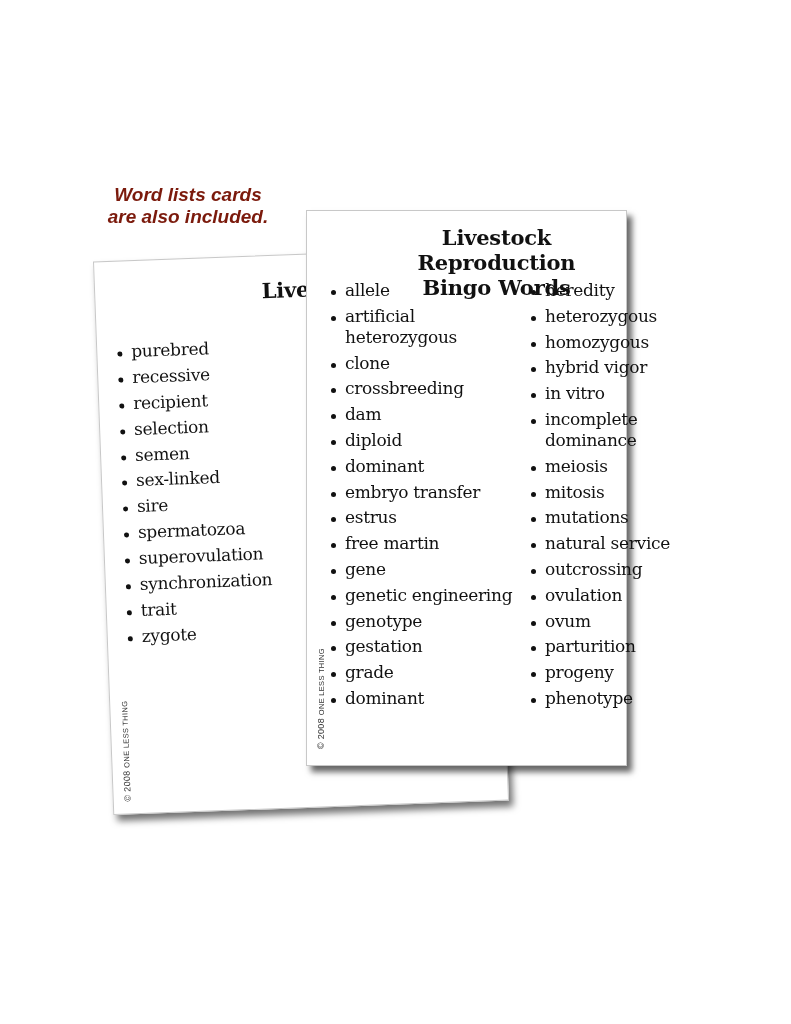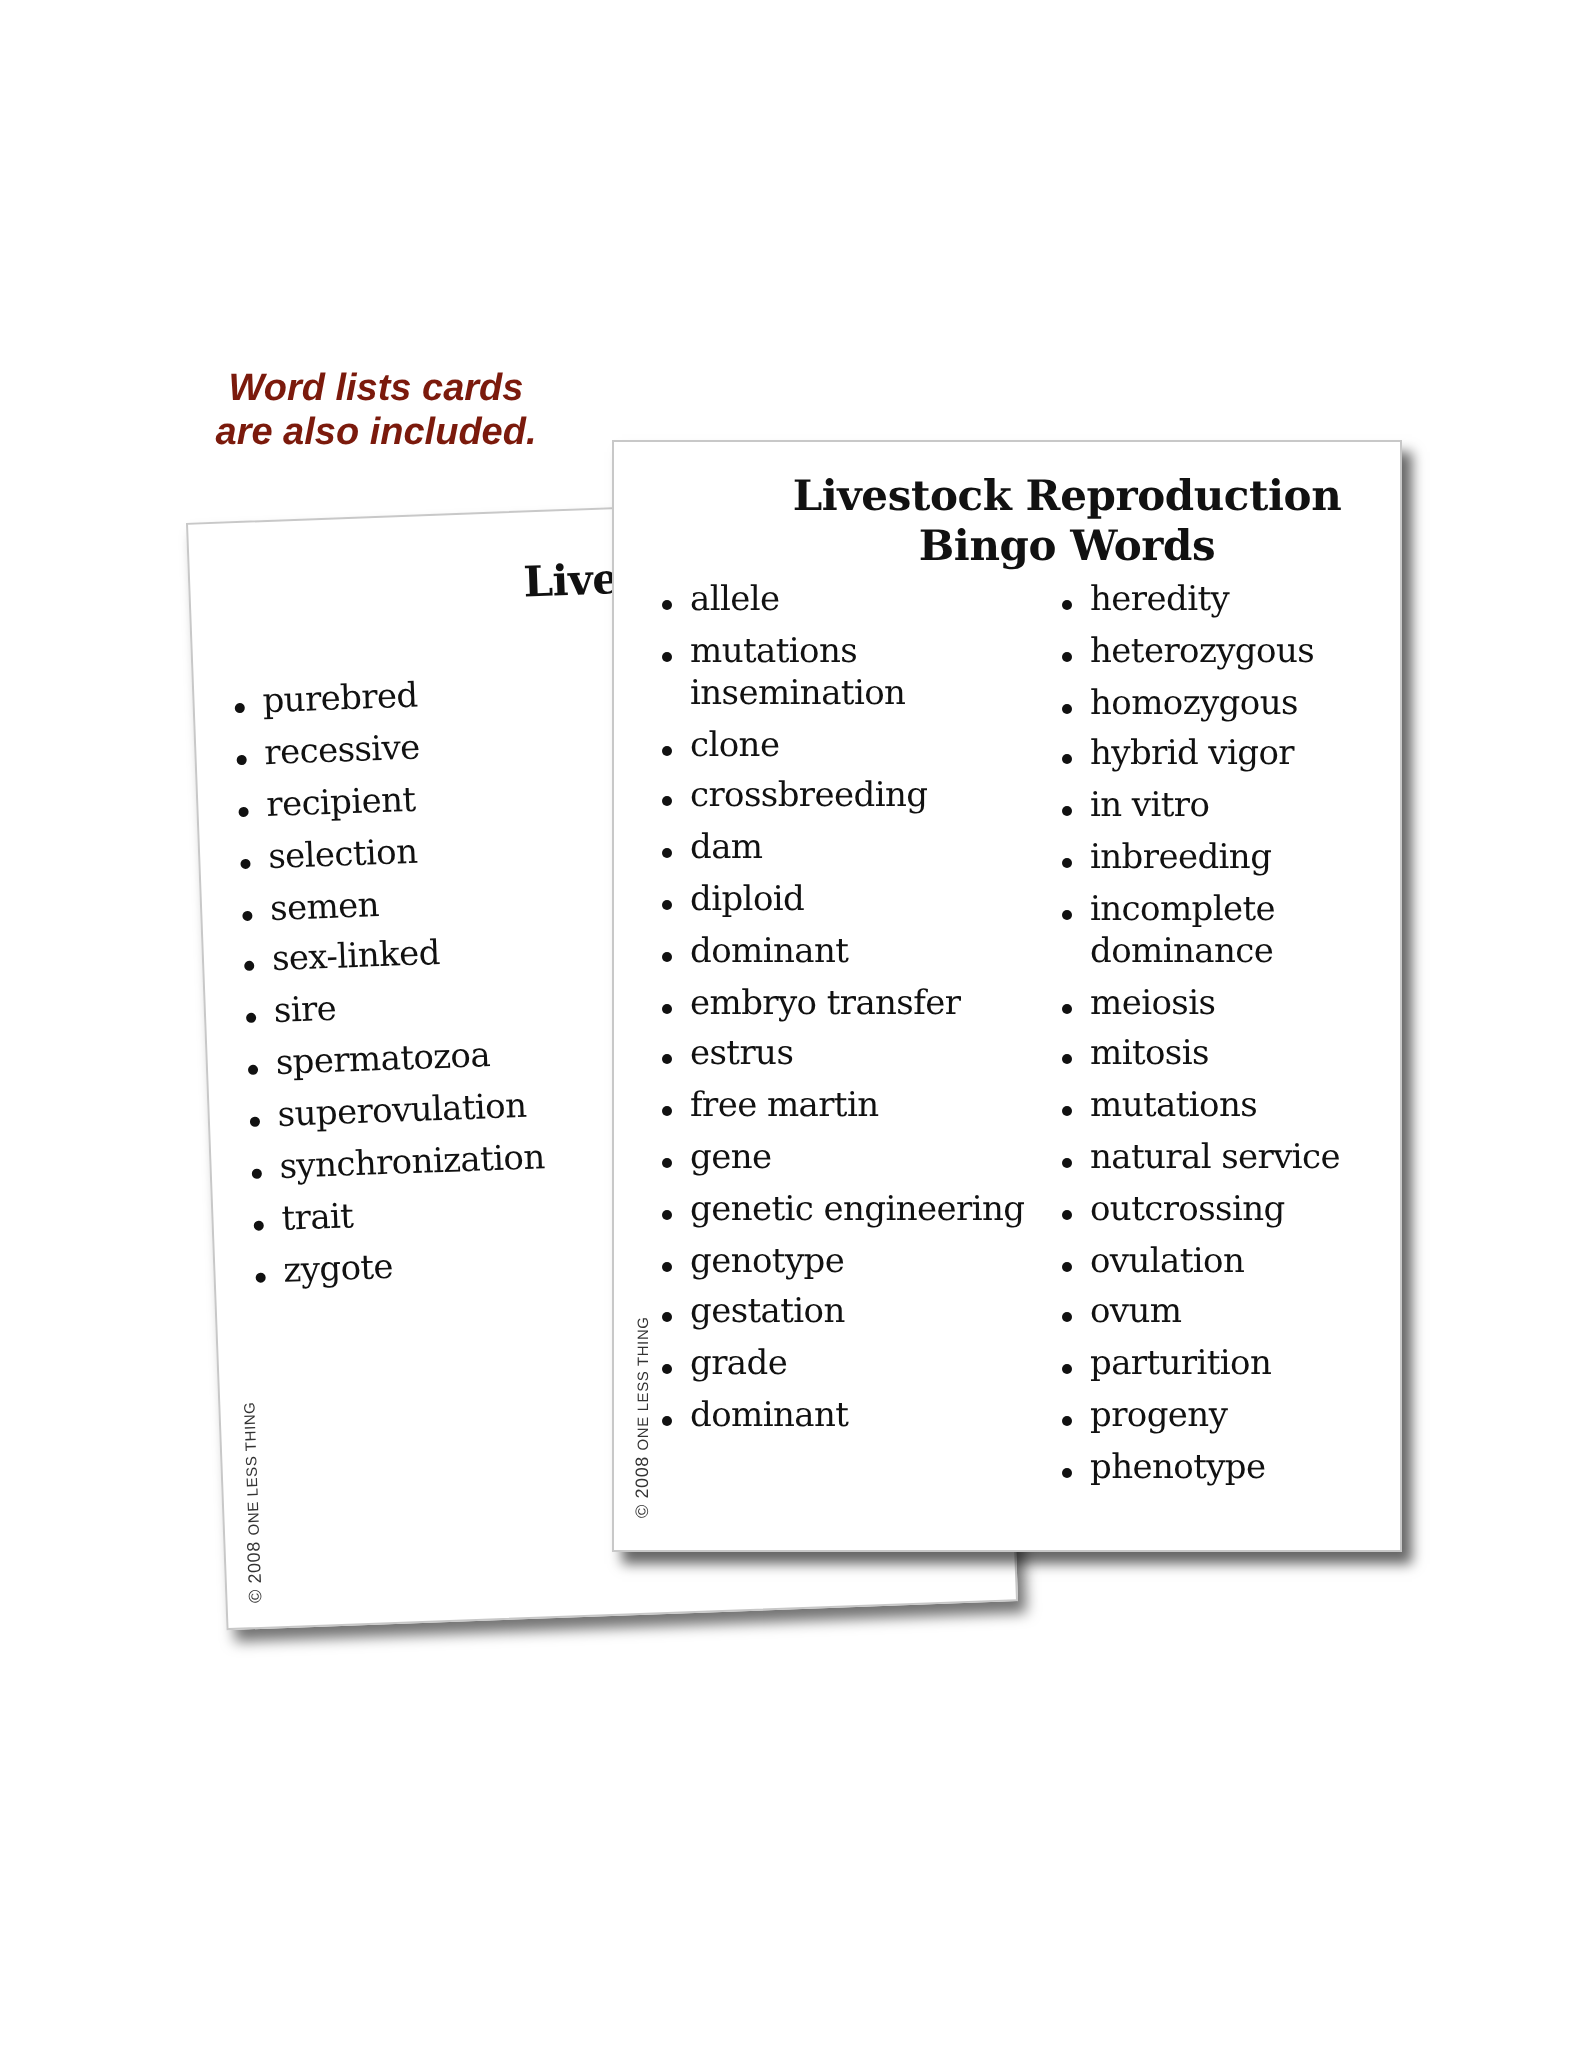--- a/index.html
+++ b/index.html
@@ -37,22 +37,22 @@
     left: 103px;
     top: 254px;
     width: 396px;
     height: 554px;
     transform: rotate(-2.1deg);
     transform-origin: center center;
     box-shadow: 4px 6px 7px rgba(0,0,0,0.55);
   }
   .card-front {
     left: 306px;
-    top: 220px;
-    width: 395px;
+    top: 210px;
+    width: 321px;
     height: 556px;
     box-shadow: 5px 6px 6px rgba(0,0,0,0.6);
     z-index: 2;
   }
   .card-title {
     font-weight: bold;
     font-size: 21px;
     line-height: 25px;
     text-align: center;
     color: #111;
@@ -150,21 +150,21 @@
 </div>
 
 <div class="card card-front">
   <div class="card-title">
     <div>Livestock Reproduction</div>
     <div>Bingo Words</div>
   </div>
 
   <ul class="words col-left">
     <li>allele</li>
-    <li style="width:110px;">mutations insemination</li>
+    <li style="width:110px;">artificial heterozygous</li>
     <li>clone</li>
     <li>crossbreeding</li>
     <li>dam</li>
     <li>diploid</li>
     <li>dominant</li>
     <li>embryo transfer</li>
     <li>estrus</li>
     <li>free martin</li>
     <li>gene</li>
     <li style="white-space:nowrap;">genetic engineering</li>
@@ -173,21 +173,20 @@
     <li>grade</li>
     <li>dominant</li>
   </ul>
 
   <ul class="words col-right">
     <li>heredity</li>
     <li>heterozygous</li>
     <li>homozygous</li>
     <li>hybrid vigor</li>
     <li>in vitro</li>
-    <li>inbreeding</li>
     <li style="width:110px;">incomplete dominance</li>
     <li>meiosis</li>
     <li>mitosis</li>
     <li>mutations</li>
     <li style="white-space:nowrap;">natural service</li>
     <li>outcrossing</li>
     <li>ovulation</li>
     <li>ovum</li>
     <li>parturition</li>
     <li>progeny</li>

